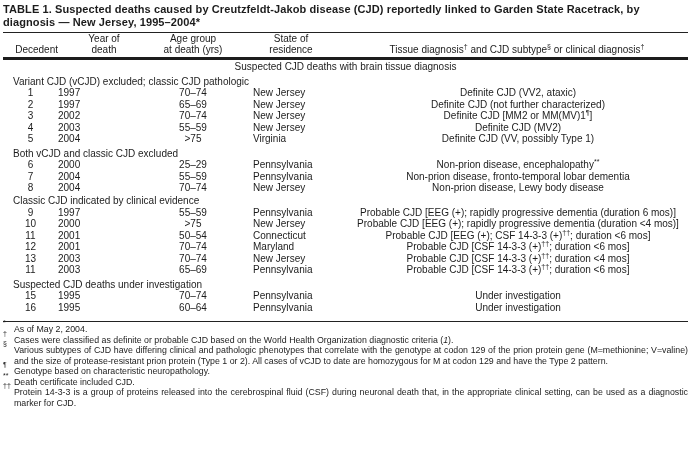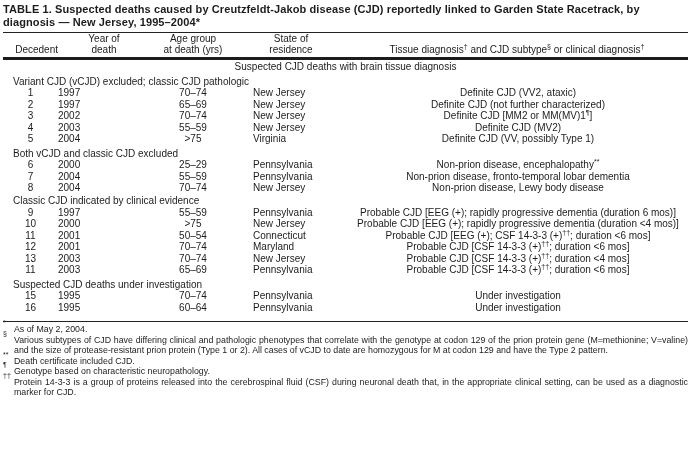--- a/index.html
+++ b/index.html
@@ -213,18 +213,19 @@
           <td class="c3">60–64</td>
           <td class="c4">Pennsylvania</td>
           <td class="c5">Under investigation</td>
         </tr>
       </tbody>
     </table>
 
   <div class="fn-rule"></div>
   <div class="footnotes" id="footnotes">
       <div class="footnote"><sup class="marker">*</sup><span>As of May 2, 2004.</span></div>
+      <div class="footnote"><sup class="marker">†</sup><span>Cases were classified as definite or probable CJD based on the World Health Organization diagnostic criteria (<i>1</i>).</span></div>
       <div class="footnote"><sup class="marker">§</sup><span>Various subtypes of CJD have differing clinical and pathologic phenotypes that correlate with the genotype at codon 129 of the prion protein gene (M=methionine; V=valine) and the size of protease-resistant prion protein (Type 1 or 2). All cases of vCJD to date are homozygous for M at codon 129 and have the Type 2 pattern.</span></div>
+      <div class="footnote"><sup class="marker">¶</sup><span>Genotype based on characteristic neuropathology.</span></div>
       <div class="footnote"><sup class="marker">**</sup><span>Death certificate included CJD.</span></div>
-      <div class="footnote"><sup class="marker">¶</sup><span>Genotype based on characteristic neuropathology.</span></div>
       <div class="footnote"><sup class="marker">††</sup><span>Protein 14-3-3 is a group of proteins released into the cerebrospinal fluid (CSF) during neuronal death that, in the appropriate clinical setting, can be used as a diagnostic marker for CJD.</span></div>
     </div>
 </div>
 
 </body></html>

